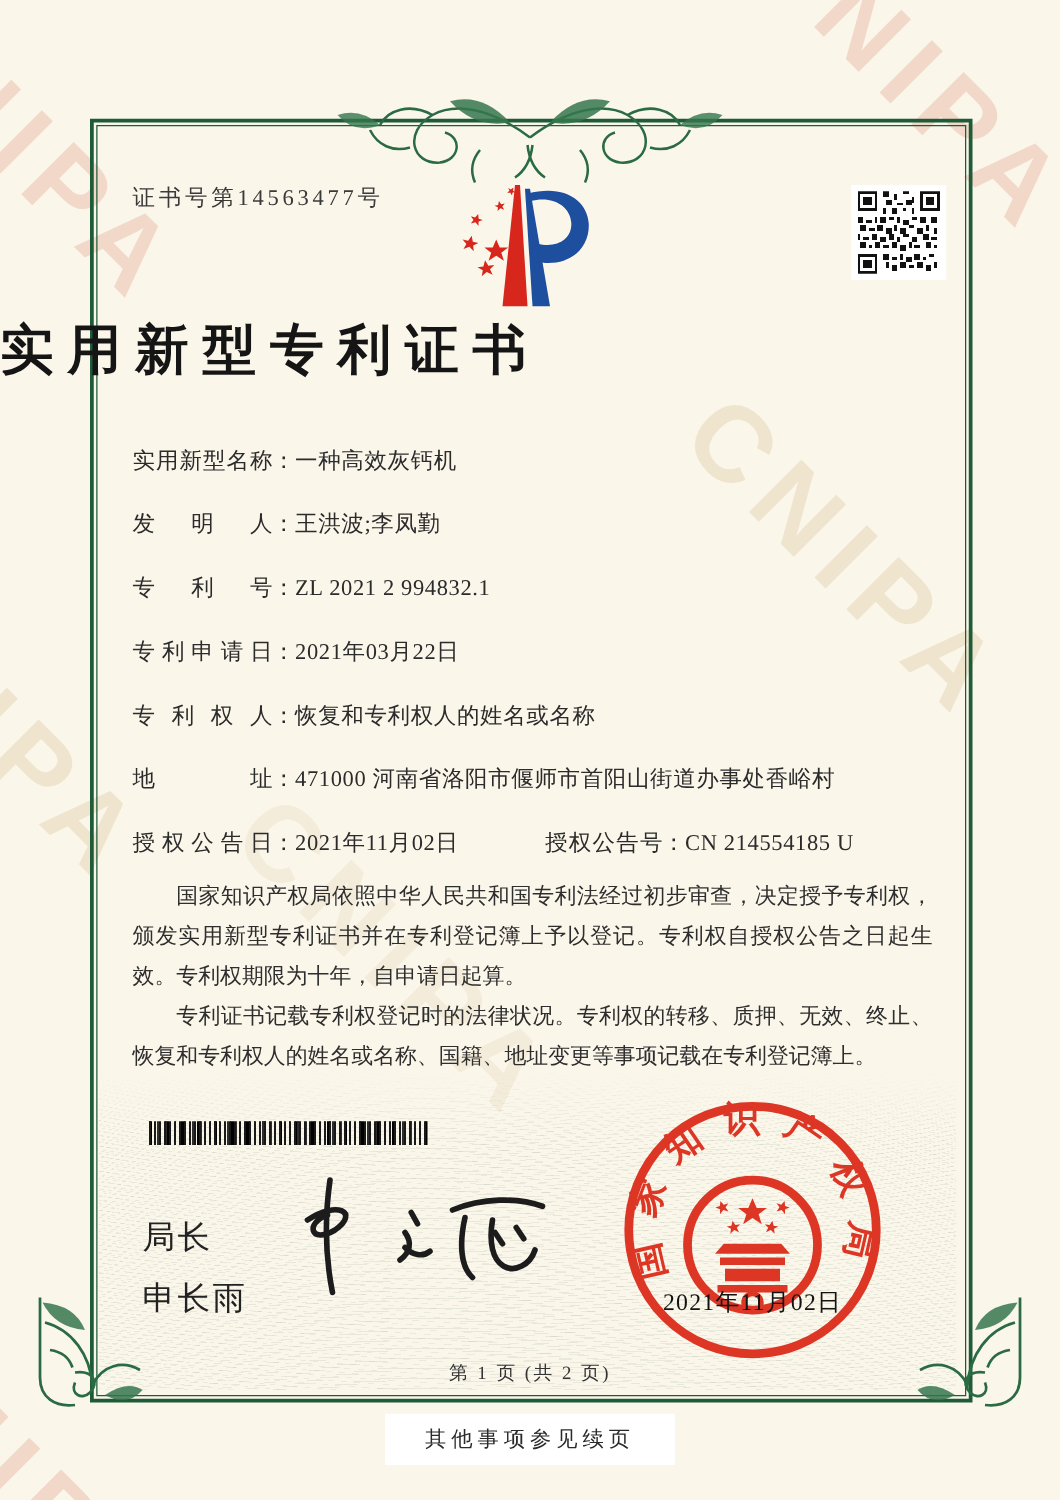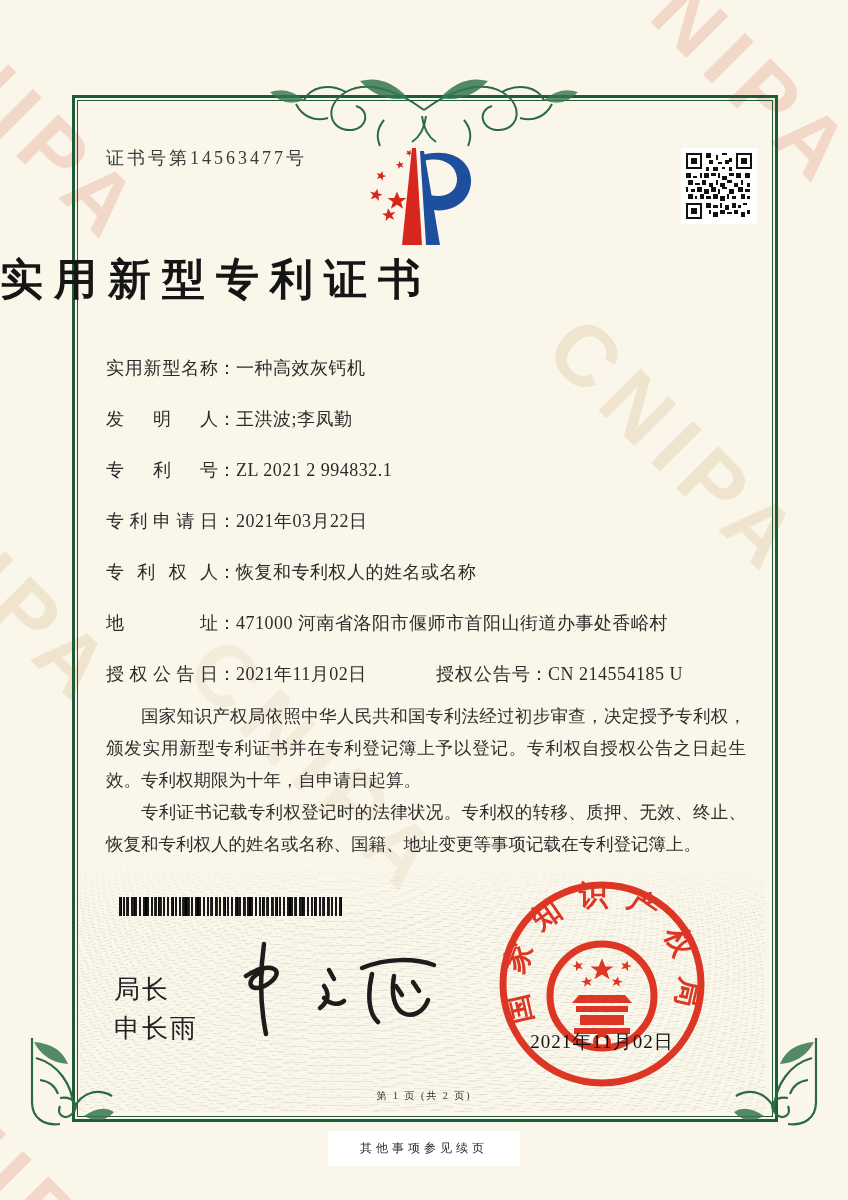--- a/index.html
+++ b/index.html
@@ -67,33 +67,33 @@
   .barcode{
     position:absolute;z-index:3;left:119px;top:897px;width:223px;height:19px;
     background:
       repeating-linear-gradient(90deg,#191919 0 2px,transparent 2px 4px),
       repeating-linear-gradient(90deg,#2e2e2e 0 1px,transparent 1px 7px),
       repeating-linear-gradient(90deg,#000 0 3px,transparent 3px 13px);
   }
   
   .director{position:absolute;z-index:3;left:114px;top:972px;font-size:26px;letter-spacing:2px;color:#222;
     font-family:"Liberation Sans","DejaVu Sans",sans-serif;}
-  .director .name{margin-top:4px;}
+  .director .name{margin-top:14px;}
   .sig{position:absolute;z-index:3;left:236px;top:938px;}
   
   .seal{position:absolute;z-index:3;left:494px;top:876px;width:216px;height:216px;opacity:0.96;}
   .seal-date{
     position:absolute;z-index:4;left:494px;top:1029px;width:216px;text-align:center;
     font-size:19px;letter-spacing:1px;color:#131313;white-space:nowrap;
   }
   
-  .page-info{position:absolute;z-index:3;left:0;right:0;top:1089px;text-align:center;font-size:10px;letter-spacing:2px;color:#333;}
+  .page-info{position:absolute;z-index:3;left:0;right:0;top:1089px;text-align:center;font-size:15px;letter-spacing:2px;color:#333;}
   .cont-note{
     position:absolute;z-index:3;left:50%;top:1131px;transform:translateX(-50%);
-    background:#ffffff;padding:9px 32px;font-size:12px;letter-spacing:4px;color:#2a2a2a;white-space:nowrap;
+    background:#ffffff;padding:9px 32px;font-size:17px;letter-spacing:4px;color:#2a2a2a;white-space:nowrap;
   }
 </style>
 </head>
 <body>
 
 <div id="cert">
 
   <div class="wm pink wm1">CNIPA</div>
   <div class="wm pink wm2">CNIPA</div>
   <div class="wm tan wm3">CNIPA</div>

